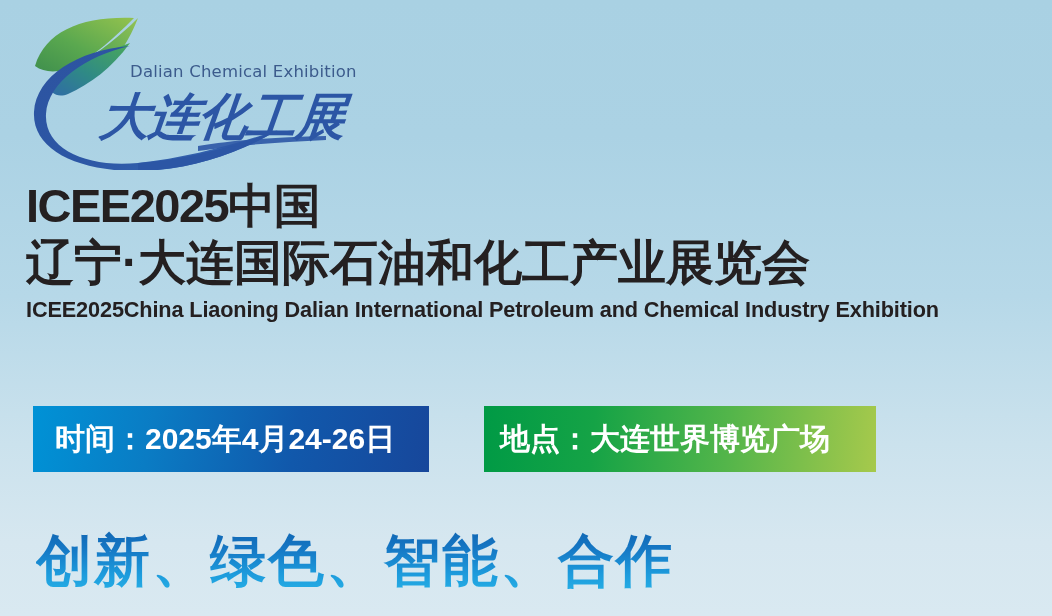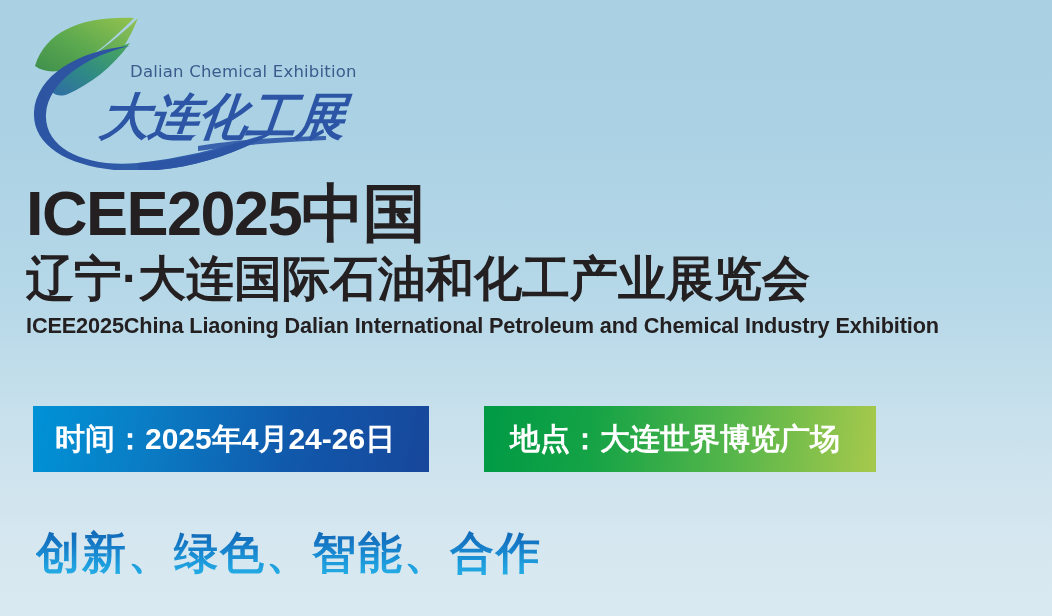--- a/index.html
+++ b/index.html
@@ -73,21 +73,21 @@
     top: 182px;
     width: 1010px;
   }
   .headline {
     color: #242021;
     font-weight: 700;
     white-space: nowrap;
     line-height: 1.0;
   }
   #headline-line1 {
-    font-size: 63px;
+    font-size: 47px;
     letter-spacing: -1.5px;
     margin-bottom: 10px;
   }
   #headline-line2 {
     font-size: 48px;
     letter-spacing: 0px;
     margin-bottom: 10px;
   }
   #headline-en {
     font-size: 22.5px;
@@ -121,30 +121,30 @@
     letter-spacing: 0px;
   }
   #badge-time {
     width: 396px;
     padding-left: 22px;
     background: linear-gradient(100deg, #0092d6 0%, #0a7cc4 30%, #1158ab 66%, #17479b 100%);
   }
   #badge-venue {
     width: 392px;
     margin-left: 55px;
-    padding-left: 26px;
+    padding-left: 16px;
     background: linear-gradient(95deg, #009a45 0%, #15a346 28%, #53b54a 62%, #a6c94c 100%);
   }
 
   
   #slogan {
     position: absolute;
     left: 36px;
     top: 524px;
-    font-size: 44px;
+    font-size: 56px;
     font-weight: 700;
     letter-spacing: 2px;
     white-space: nowrap;
     background: linear-gradient(180deg, #0f61ae 0%, #1577c4 32%, #1d9bdc 66%, #2ab8ea 100%);
     -webkit-background-clip: text;
     background-clip: text;
     color: transparent;
     -webkit-text-fill-color: transparent;
   }
 </style>

